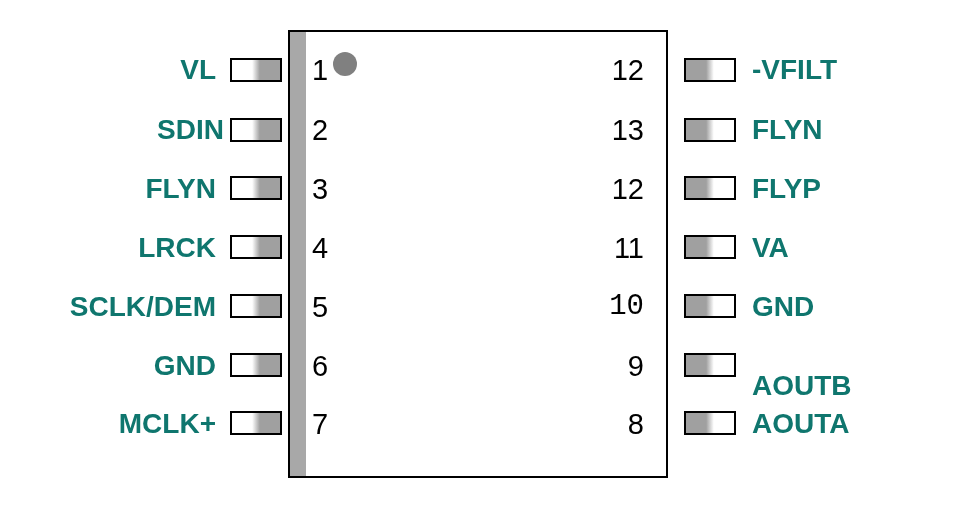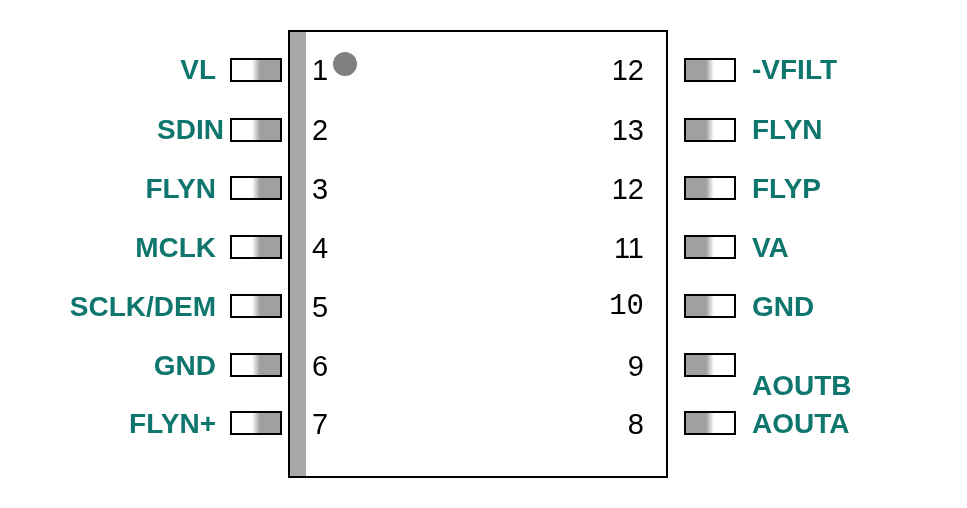--- a/index.html
+++ b/index.html
@@ -118,33 +118,33 @@
   <div class="pin-stub" style="left:230px; top:118px;"></div>
   <div class="pin-num left" style="top:115px;">2</div>
   <div class="pin-label left" style="top:115px;padding-left:8px;">SDIN</div>
 
   <div class="pin-stub" style="left:230px; top:176px;"></div>
   <div class="pin-num left" style="top:174px;">3</div>
   <div class="pin-label left" style="top:174px;">FLYN</div>
 
   <div class="pin-stub" style="left:230px; top:235px;"></div>
   <div class="pin-num left" style="top:233px;">4</div>
-  <div class="pin-label left" style="top:233px;">MCLK</div>
+  <div class="pin-label left" style="top:233px;">LRCK</div>
 
   <div class="pin-stub" style="left:230px; top:294px;"></div>
   <div class="pin-num left" style="top:292px;">5</div>
   <div class="pin-label left" style="top:292px;">SCLK/DEM</div>
 
   <div class="pin-stub" style="left:230px; top:353px;"></div>
   <div class="pin-num left" style="top:351px;">6</div>
   <div class="pin-label left" style="top:351px;">GND</div>
 
   <div class="pin-stub" style="left:230px; top:411px;"></div>
   <div class="pin-num left" style="top:409px;">7</div>
-  <div class="pin-label left" style="top:409px;">FLYN+</div>
+  <div class="pin-label left" style="top:409px;">MCLK+</div>
 
   <div class="pin-stub right" style="left:684px; top:58px;"></div>
   <div class="pin-num right" style="top:55px;">12</div>
   <div class="pin-label right" style="top:55px;">-VFILT</div>
 
   <div class="pin-stub right" style="left:684px; top:118px;"></div>
   <div class="pin-num right" style="top:115px;text-align:right;">13</div>
   <div class="pin-label right" style="top:115px;">FLYN</div>
 
   <div class="pin-stub right" style="left:684px; top:176px;"></div>

